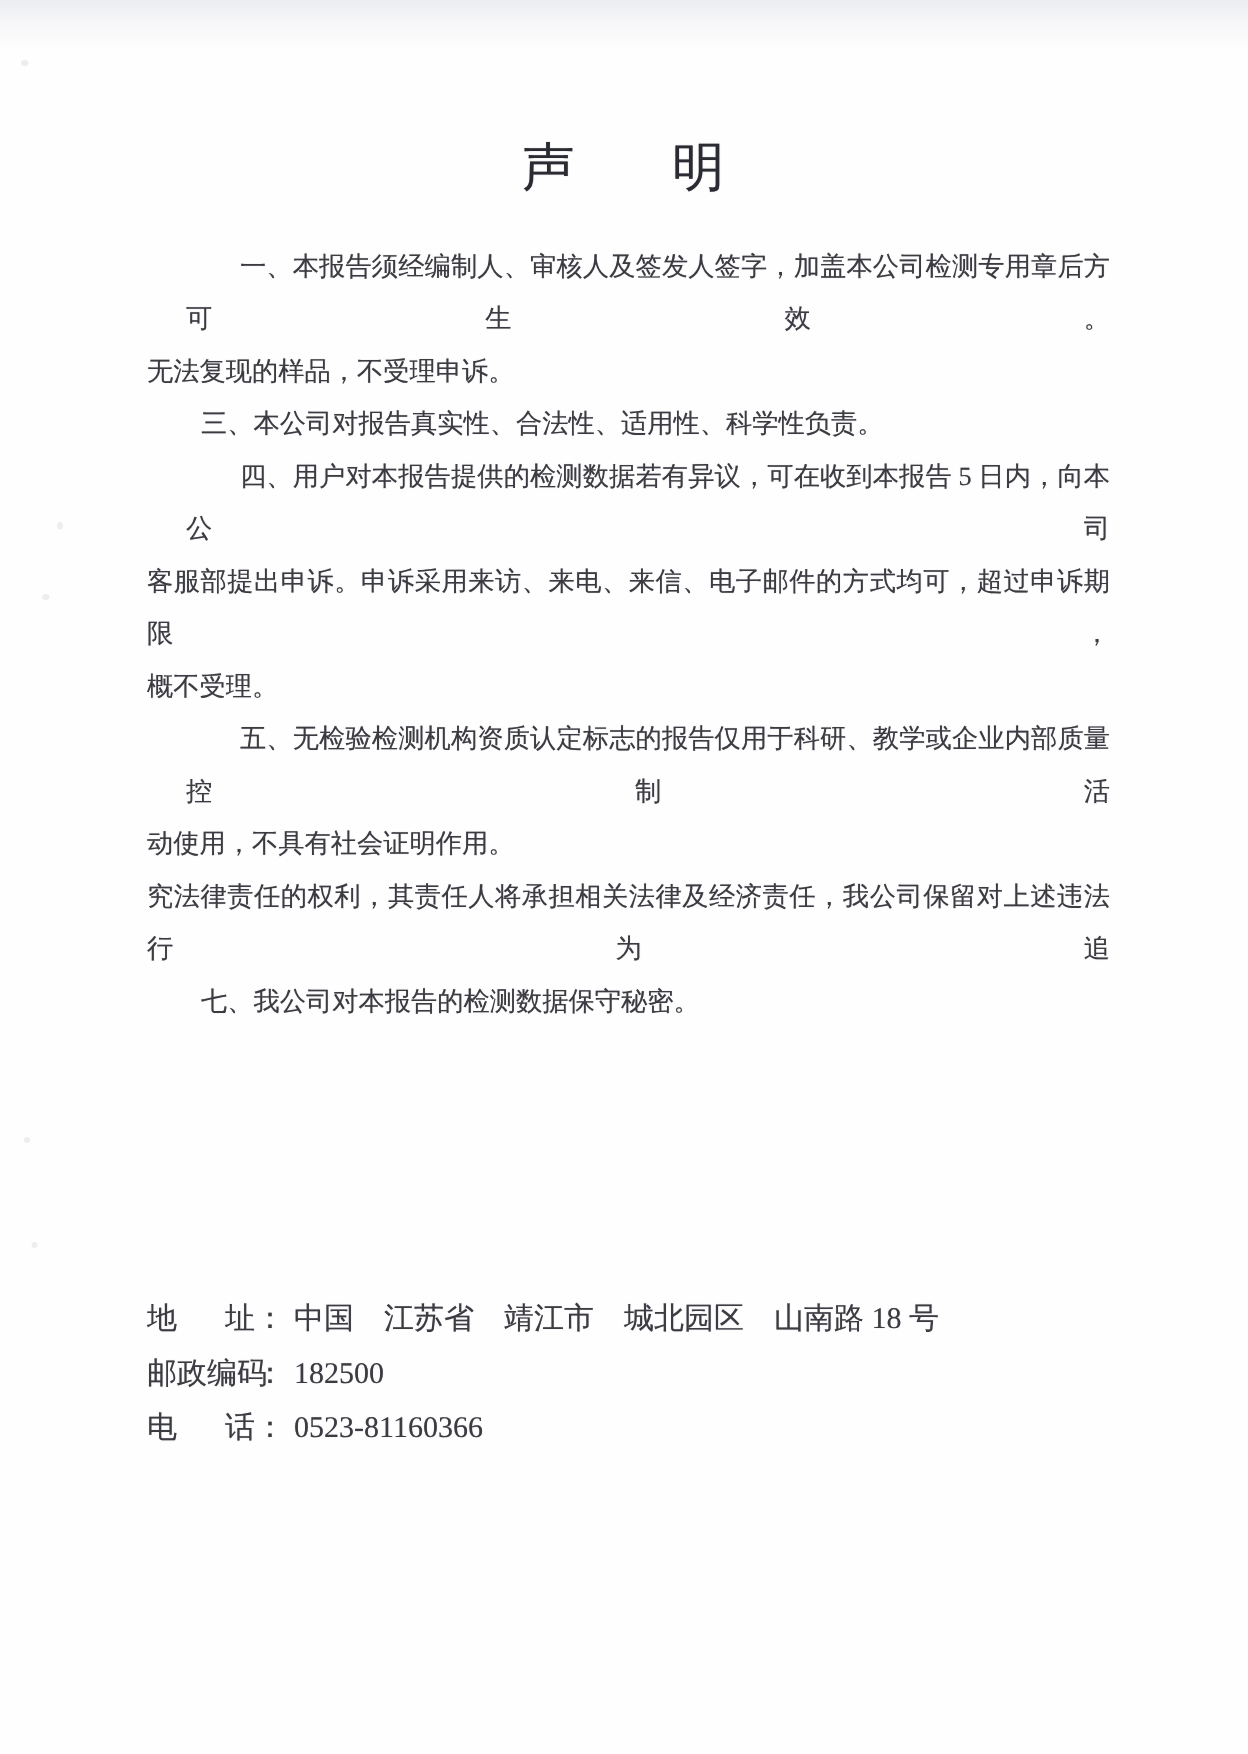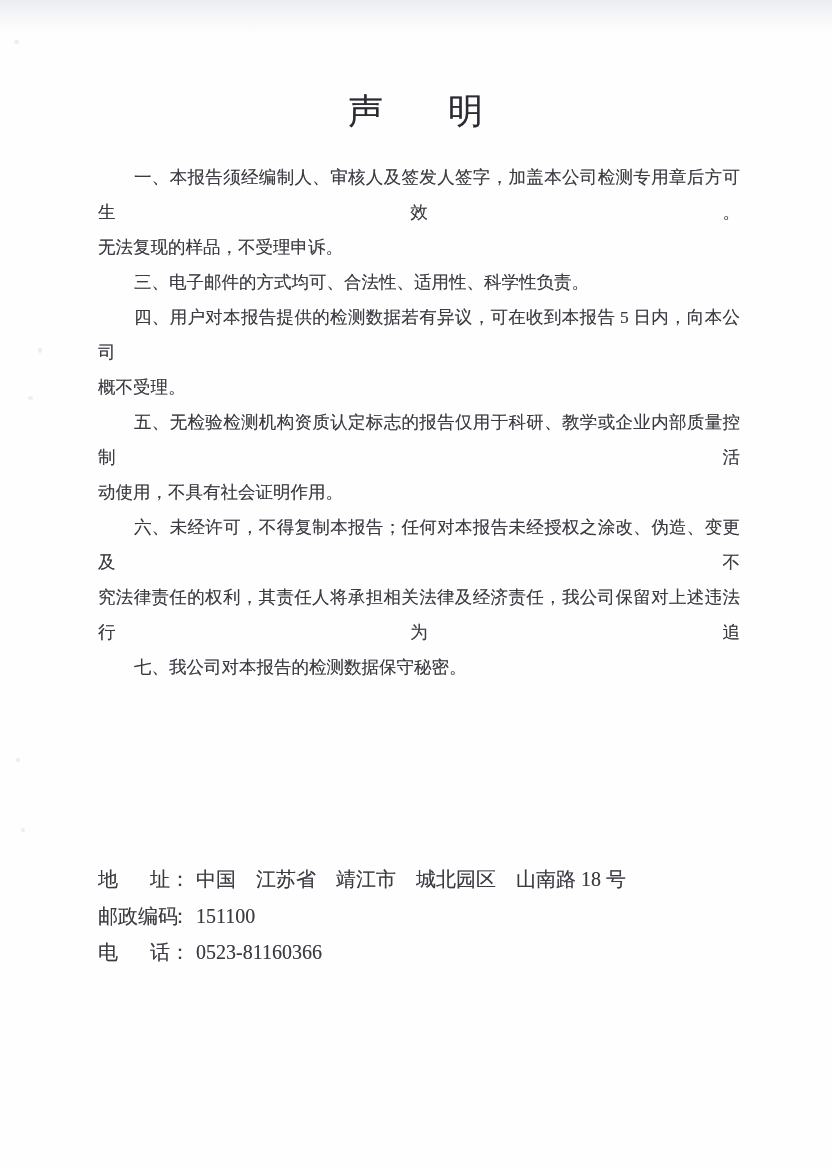--- a/index.html
+++ b/index.html
@@ -63,20 +63,21 @@
     padding-left: 36px;
   }
   .line.full {
     white-space: normal;
     text-align: justify;
     text-align-last: justify;
   }
   .line.full.indent {
     padding-left: 0;
     text-indent: 36px;
+    margin-left: 26px;
   }
   .contact {
     position: absolute;
     top: 861px;
     left: 98px;
     width: 642px;
     font-size: 20px;
     line-height: 36.5px;
     text-shadow: 0 0 0.5px rgba(55,55,66,0.5);
   }
@@ -111,35 +112,35 @@
   <div class="speck" style="left:21px; top:828px; width:4px; height:4px;"></div>
 
   <div class="title">
     <span>声</span>
     <span>明</span>
   </div>
 
   <div class="body-text">
     <div class="line full indent">一、本报告须经编制人、审核人及签发人签字，加盖本公司检测专用章后方可生效。</div>
     <div class="line">无法复现的样品，不受理申诉。</div>
-    <div class="line indent">三、电子邮件的方式均可、合法性、适用性、科学性负责。</div>
+    <div class="line indent">三、本公司对报告真实性、合法性、适用性、科学性负责。</div>
     <div class="line full indent">四、用户对本报告提供的检测数据若有异议，可在收到本报告 5 日内，向本公司</div>
+    <div class="line full">客服部提出申诉。申诉采用来访、来电、来信、电子邮件的方式均可，超过申诉期限，</div>
     <div class="line">概不受理。</div>
     <div class="line full indent">五、无检验检测机构资质认定标志的报告仅用于科研、教学或企业内部质量控制活</div>
     <div class="line">动使用，不具有社会证明作用。</div>
-    <div class="line full indent">六、未经许可，不得复制本报告；任何对本报告未经授权之涂改、伪造、变更及不</div>
     <div class="line full">究法律责任的权利，其责任人将承担相关法律及经济责任，我公司保留对上述违法行为追</div>
     <div class="line indent">七、我公司对本报告的检测数据保守秘密。</div>
   </div>
 
   <div class="contact">
     <div class="contact-row">
       <span class="contact-label">地址</span><span class="contact-colon">：</span><span class="contact-value">中国　江苏省　靖江市　城北园区　山南路 18 号</span>
     </div>
     <div class="contact-row">
-      <span class="contact-label">邮政编码</span><span class="contact-colon">：</span><span class="contact-value">151100</span>
+      <span class="contact-label">邮政编码</span><span class="contact-colon">：</span><span class="contact-value">182500</span>
     </div>
     <div class="contact-row">
       <span class="contact-label">电话</span><span class="contact-colon">：</span><span class="contact-value">0523-81160366</span>
     </div>
   </div>
 
 </div>
 
 </body></html>

